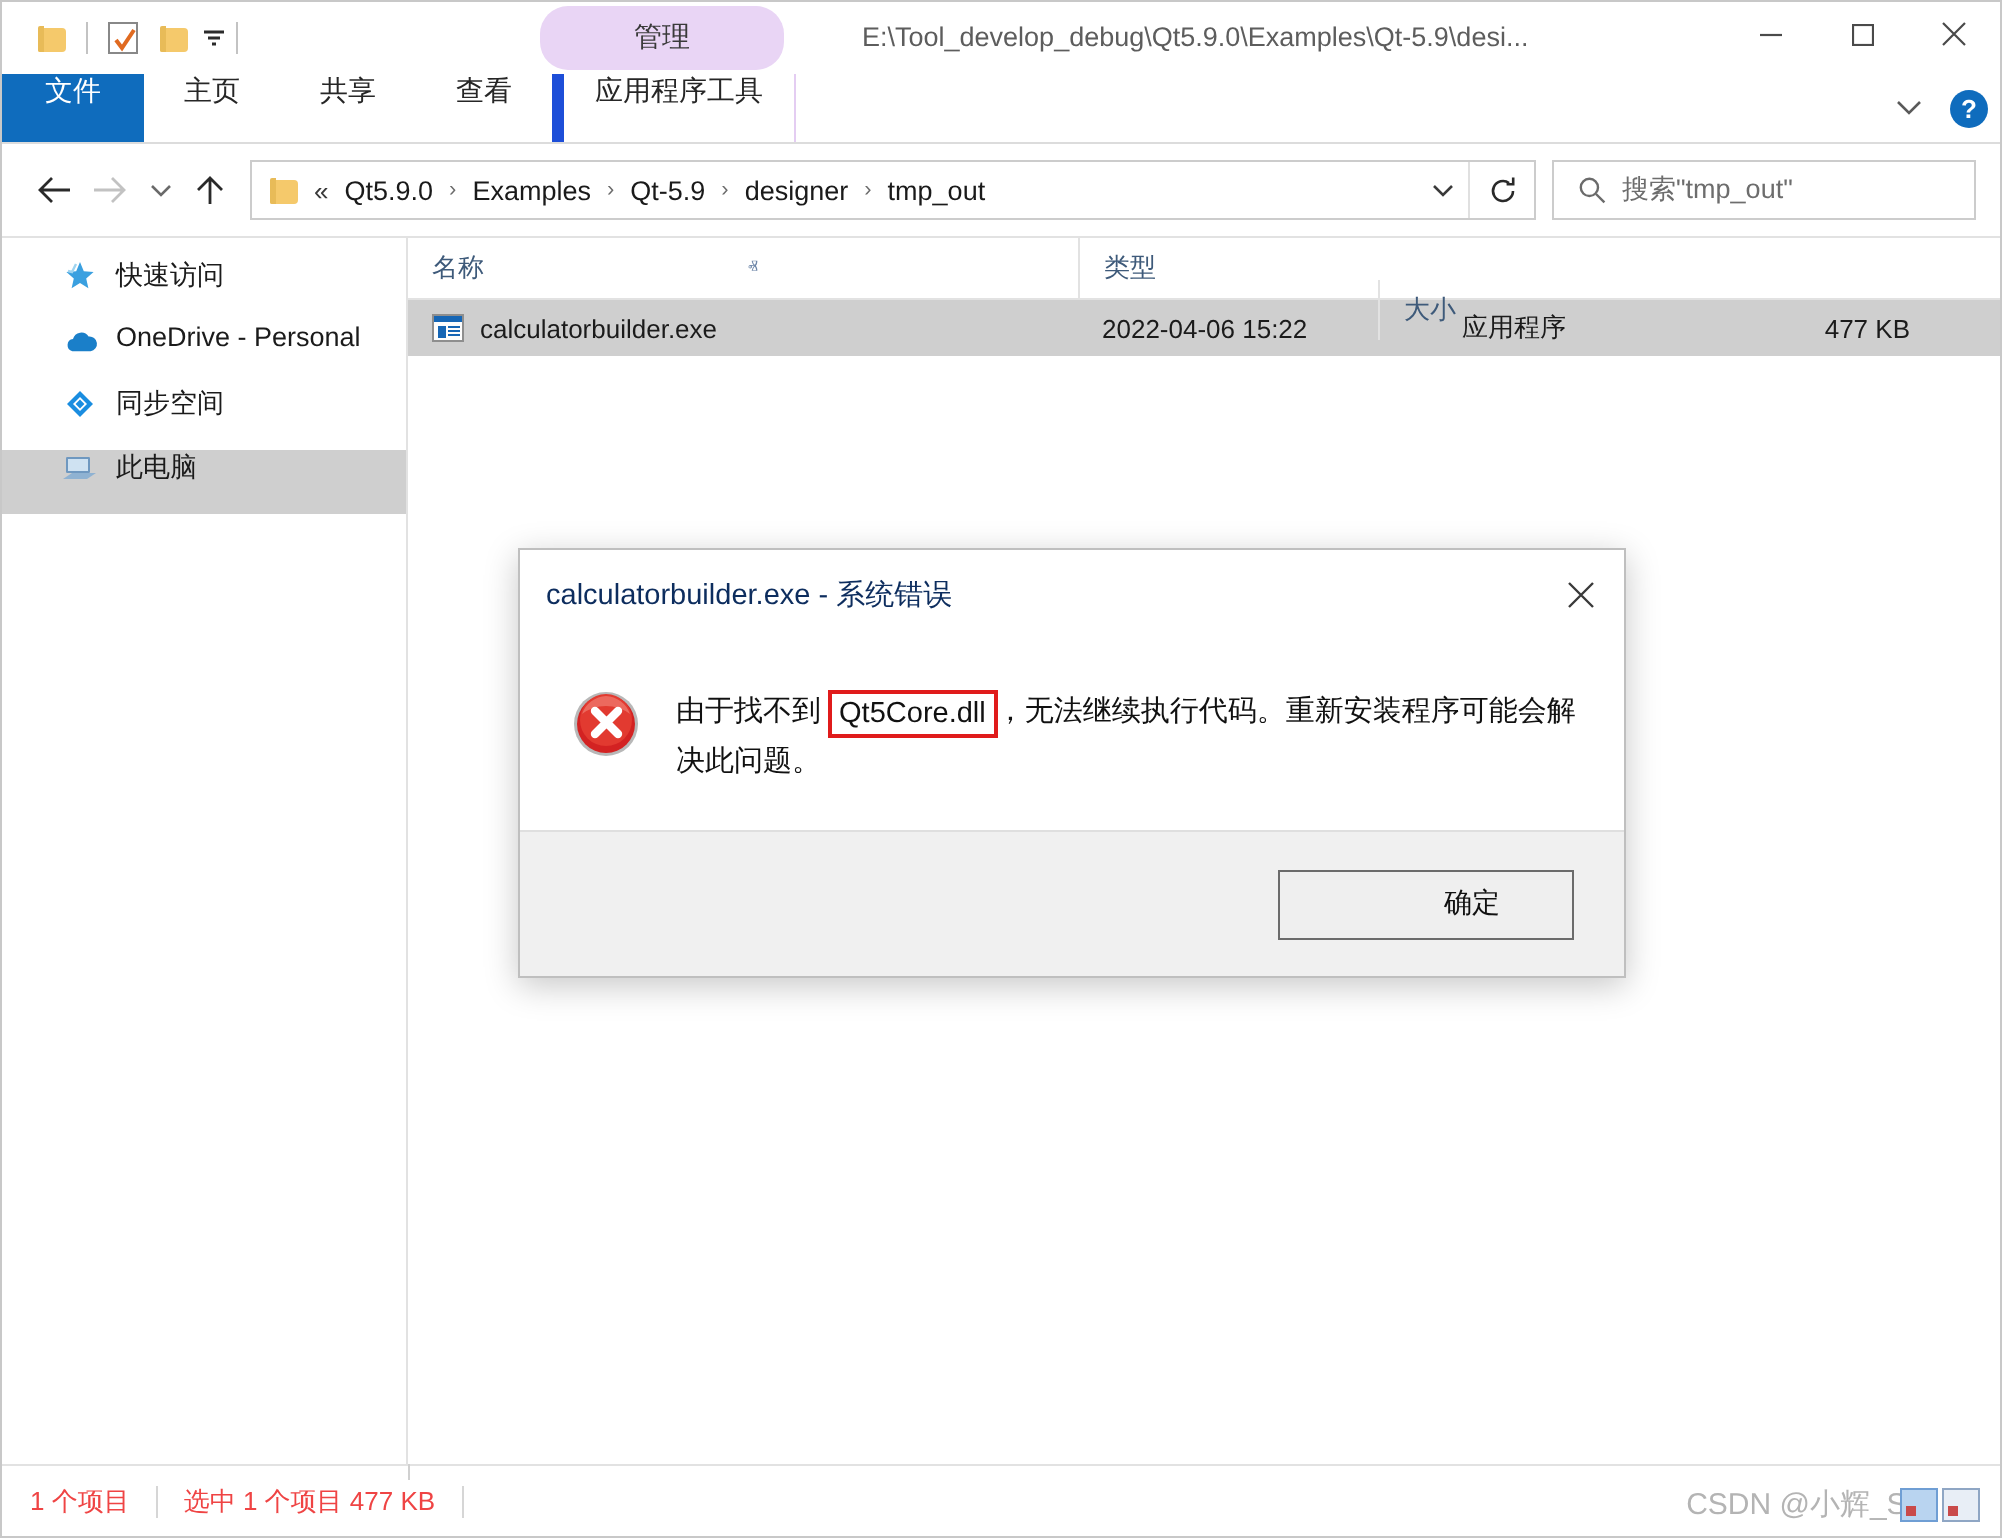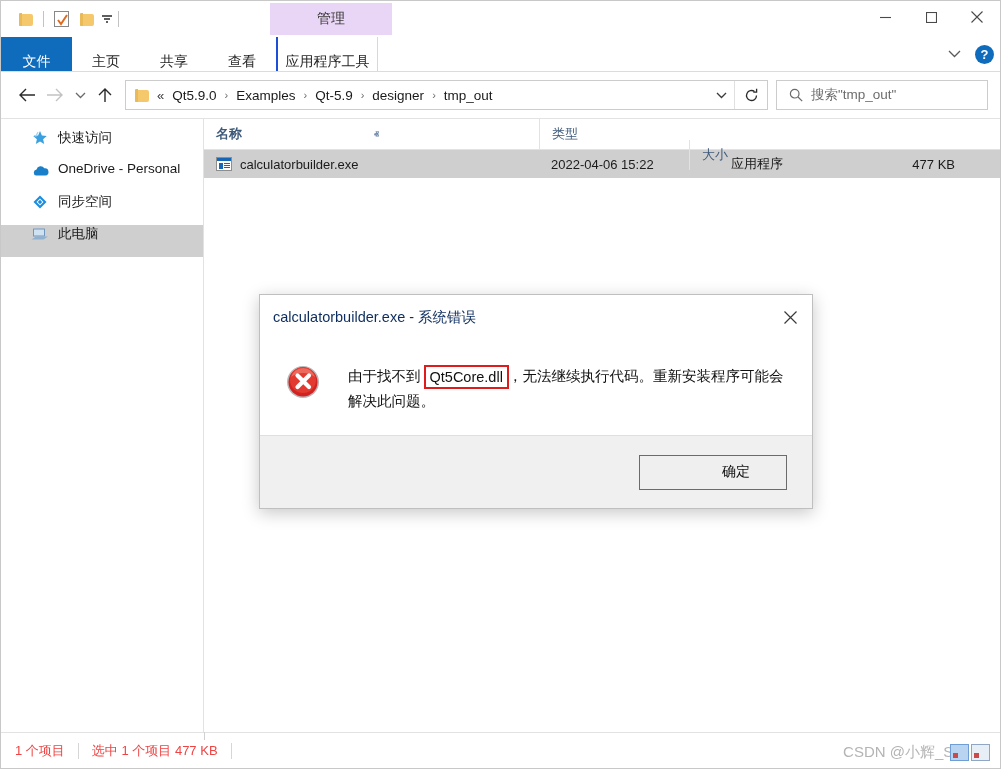--- a/index.html
+++ b/index.html
@@ -120,52 +120,53 @@
     left: 269px;
     top: 2px;
     width: 122px;
     height: 32px;
     background: #e9d5f5;
     display: flex;
     align-items: center;
     justify-content: center;
     font-size: 14px;
     color: #3a3a3a;
+    border-radius: 14px;
   }
 
   
   .ribbon-tabs {
     height: 34px;
     background: #ffffff;
     display: flex;
     align-items: stretch;
     position: relative;
     flex: none;
     border-bottom: 1px solid #dcdcdc;
   }
   .rtab {
     display: flex;
-    align-items: flex-end;
+    align-items: flex-start;
     justify-content: center;
     font-size: 14px;
     color: #262626;
     padding: 0 20px;
     box-sizing: border-box;
     white-space: nowrap;
   }
   .rtab.file {
     background: #0f6cbd;
     color: #ffffff;
     width: 71px;
     padding: 0;
   }
   .rtab.ctx {
-    width: 102px;
+    width: 122px;
     padding: 0;
-    border-left: 2px solid #1d4ed8;
+    border-left: 6px solid #1d4ed8;
     border-right: 1px solid #e4cdf2;
     box-sizing: border-box;
   }
   .ribbon-right {
     position: absolute;
     right: 6px;
     top: 0;
     height: 34px;
     display: flex;
     align-items: center;
@@ -323,21 +324,21 @@
     color: #3e5a7a;
     padding-left: 12px;
     box-sizing: border-box;
     height: 30px;
     line-height: 30px;
     border-left: 1px solid #e2e2e2;
     position: relative;
     white-space: nowrap;
   }
   .col:first-child { border-left: none; }
-  .col-name { width: 335px; font-weight: bold; }
+  .col-name { width: 335px; }
   .col-date { width: 180px; }
   .col-type { width: 150px; }
   .col-size { width: 100px; margin-top: 41px; }
   .sort-arrow {
     position: absolute;
     left: 170px;
     top: 1px;
     font-size: 10px;
     color: #6d86a8;
   }
@@ -463,21 +464,20 @@
     top: 274px;
     width: 554px;
     height: 215px;
     background: #ffffff;
     border: 1px solid #bfbfbf;
     box-shadow: 0 4px 16px rgba(0,0,0,0.22);
     box-sizing: border-box;
     display: flex;
     flex-direction: column;
     z-index: 50;
-    margin-top: 20px;
   }
   .dlg-title {
     height: 44px;
     display: flex;
     align-items: center;
     padding-left: 13px;
     flex: none;
   }
   .dlg-title-text {
     font-size: 14.5px;
@@ -491,21 +491,21 @@
     display: flex;
     align-items: center;
     justify-content: center;
     color: #3a3a3a;
   }
   .dlg-body {
     flex: 1;
     display: flex;
     align-items: flex-start;
     padding: 24px 20px 0 26px;
-    gap: 28px;
+    gap: 18px;
     background: #ffffff;
   }
   .err-icon {
     width: 34px; height: 34px;
     flex: none;
     margin-top: 2px;
   }
   .dlg-msg {
     font-size: 14.5px;
     color: #111111;
@@ -572,20 +572,21 @@
           <path d="M1 2 H11 M3 5 H9 M5 8 H7" stroke="#2b2b2b" stroke-width="1.4"></path>
         </svg>
       </div>
       <div class="qat-sep"></div>
     </div>
 
     <div class="ctx-tab">
       <span>管理</span>
     </div>
 
+    <div class="win-title">E:\Tool_develop_debug\Qt5.9.0\Examples\Qt-5.9\desi...</div>
 
     <div class="caption-buttons">
       <div class="cap-btn">
         <svg width="11" height="11" viewBox="0 0 11 11">
             <path d="M0 5.5 H11" stroke="currentColor" stroke-width="1.1"></path>
           </svg>
       </div>
       <div class="cap-btn">
         <svg width="11" height="11" viewBox="0 0 11 11">
             <rect x="0.5" y="0.5" width="10" height="10" stroke="currentColor" stroke-width="1.1" fill="none"></rect>

